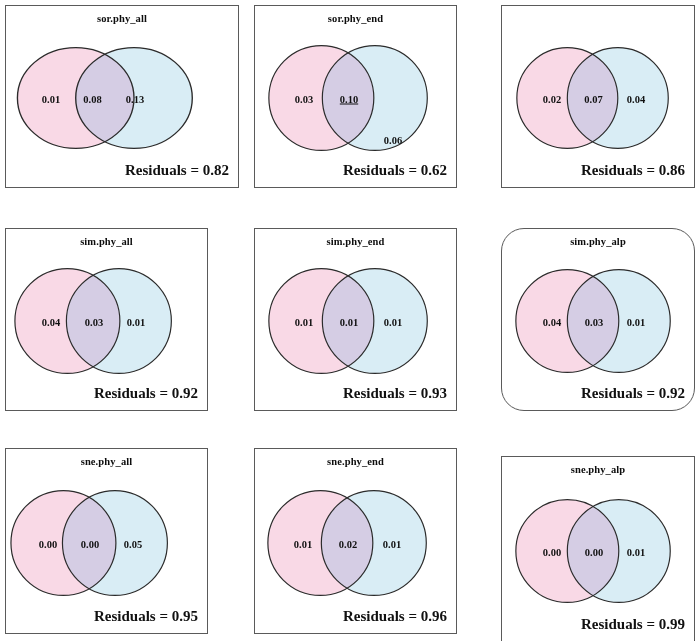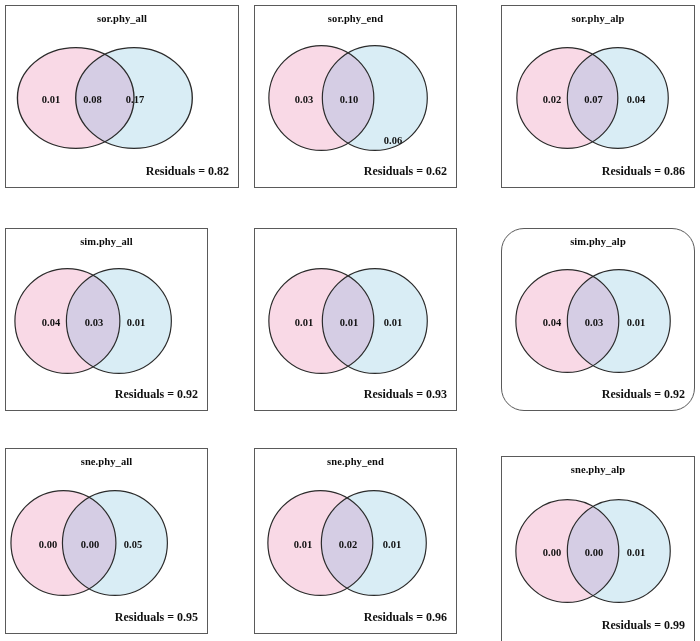--- a/index.html
+++ b/index.html
@@ -51,21 +51,21 @@
     color: #111111;
     text-align: center;
     transform: translate(-50%, -50%);
     white-space: nowrap;
     font-family: "Liberation Serif", "DejaVu Serif", serif;
   }
   .residuals {
     position: absolute;
     right: 9px;
     bottom: 8px;
-    font-size: 12px;
+    font-size: 15px;
     font-weight: bold;
     color: #111111;
     white-space: nowrap;
     font-family: "Liberation Serif", "DejaVu Serif", serif;
   }
 </style>
 </head>
 <body>
 
 <div id="figure">
@@ -81,48 +81,47 @@
       <circle cx="61" cy="93" r="51" fill="#f9d9e6" stroke="none"></circle>
       <circle cx="112" cy="93" r="51" fill="#d9edf5" stroke="none"></circle>
       <g clip-path="url(#clipL0)">
           <circle cx="112" cy="93" r="51" fill="#d5cde4" stroke="none"></circle>
         </g>
       <circle cx="61" cy="93" r="51" fill="none" stroke="#2b2b2b" stroke-width="1.2"></circle>
       <circle cx="112" cy="93" r="51" fill="none" stroke="#2b2b2b" stroke-width="1.2"></circle>
     </svg>
     <div class="venn-label" style="left:45px; top:93px;">0.01</div>
     <div class="venn-label" style="left:86.5px; top:93px;">0.08</div>
-    <div class="venn-label" style="left:129px; top:93px;">0.17</div>
+    <div class="venn-label" style="left:129px; top:93px;">0.13</div>
     <div class="residuals">Residuals = 0.82</div>
   </div>
 
   <div class="panel" style="left:254px; top:5px; width:203px; height:183px;">
     <div class="panel-title">sor.phy_end</div>
     <svg class="venn" viewBox="0 0 203 183" preserveAspectRatio="none">
       <defs>
         <clipPath id="clipL1">
             <circle cx="67" cy="93" r="53"></circle>
           </clipPath>
       </defs>
       <circle cx="67" cy="93" r="53" fill="#f9d9e6" stroke="none"></circle>
       <circle cx="121" cy="93" r="53" fill="#d9edf5" stroke="none"></circle>
       <g clip-path="url(#clipL1)">
           <circle cx="121" cy="93" r="53" fill="#d5cde4" stroke="none"></circle>
         </g>
       <circle cx="67" cy="93" r="53" fill="none" stroke="#2b2b2b" stroke-width="1.2"></circle>
       <circle cx="121" cy="93" r="53" fill="none" stroke="#2b2b2b" stroke-width="1.2"></circle>
     </svg>
     <div class="venn-label" style="left:49px; top:93px;">0.03</div>
-    <div class="venn-label" style="left:94px; top:93px;">0.10</div>
+    <div class="venn-label" style="left:94px; top:93px;text-decoration:underline;">0.10</div>
     <div class="venn-label" style="left:138px; top:93px;margin-top:41px;">0.06</div>
     <div class="residuals">Residuals = 0.62</div>
   </div>
 
   <div class="panel" style="left:501px; top:5px; width:194px; height:183px;">
-    <div class="panel-title">sor.phy_alp</div>
     <svg class="venn" viewBox="0 0 194 183" preserveAspectRatio="none">
       <defs>
         <clipPath id="clipL2">
             <circle cx="66" cy="93" r="51"></circle>
           </clipPath>
       </defs>
       <circle cx="66" cy="93" r="51" fill="#f9d9e6" stroke="none"></circle>
       <circle cx="117" cy="93" r="51" fill="#d9edf5" stroke="none"></circle>
       <g clip-path="url(#clipL2)">
           <circle cx="117" cy="93" r="51" fill="#d5cde4" stroke="none"></circle>
@@ -152,20 +151,21 @@
       <circle cx="62" cy="93" r="53" fill="none" stroke="#2b2b2b" stroke-width="1.2"></circle>
       <circle cx="114" cy="93" r="53" fill="none" stroke="#2b2b2b" stroke-width="1.2"></circle>
     </svg>
     <div class="venn-label" style="left:45px; top:93px;">0.04</div>
     <div class="venn-label" style="left:88px; top:93px;">0.03</div>
     <div class="venn-label" style="left:130px; top:93px;">0.01</div>
     <div class="residuals">Residuals = 0.92</div>
   </div>
 
   <div class="panel" style="left:254px; top:228px; width:203px; height:183px;">
+    <div class="panel-title">sim.phy_end</div>
     <svg class="venn" viewBox="0 0 203 183" preserveAspectRatio="none">
       <defs>
         <clipPath id="clipL4">
             <circle cx="67" cy="93" r="53"></circle>
           </clipPath>
       </defs>
       <circle cx="67" cy="93" r="53" fill="#f9d9e6" stroke="none"></circle>
       <circle cx="121" cy="93" r="53" fill="#d9edf5" stroke="none"></circle>
       <g clip-path="url(#clipL4)">
           <circle cx="121" cy="93" r="53" fill="#d5cde4" stroke="none"></circle>

